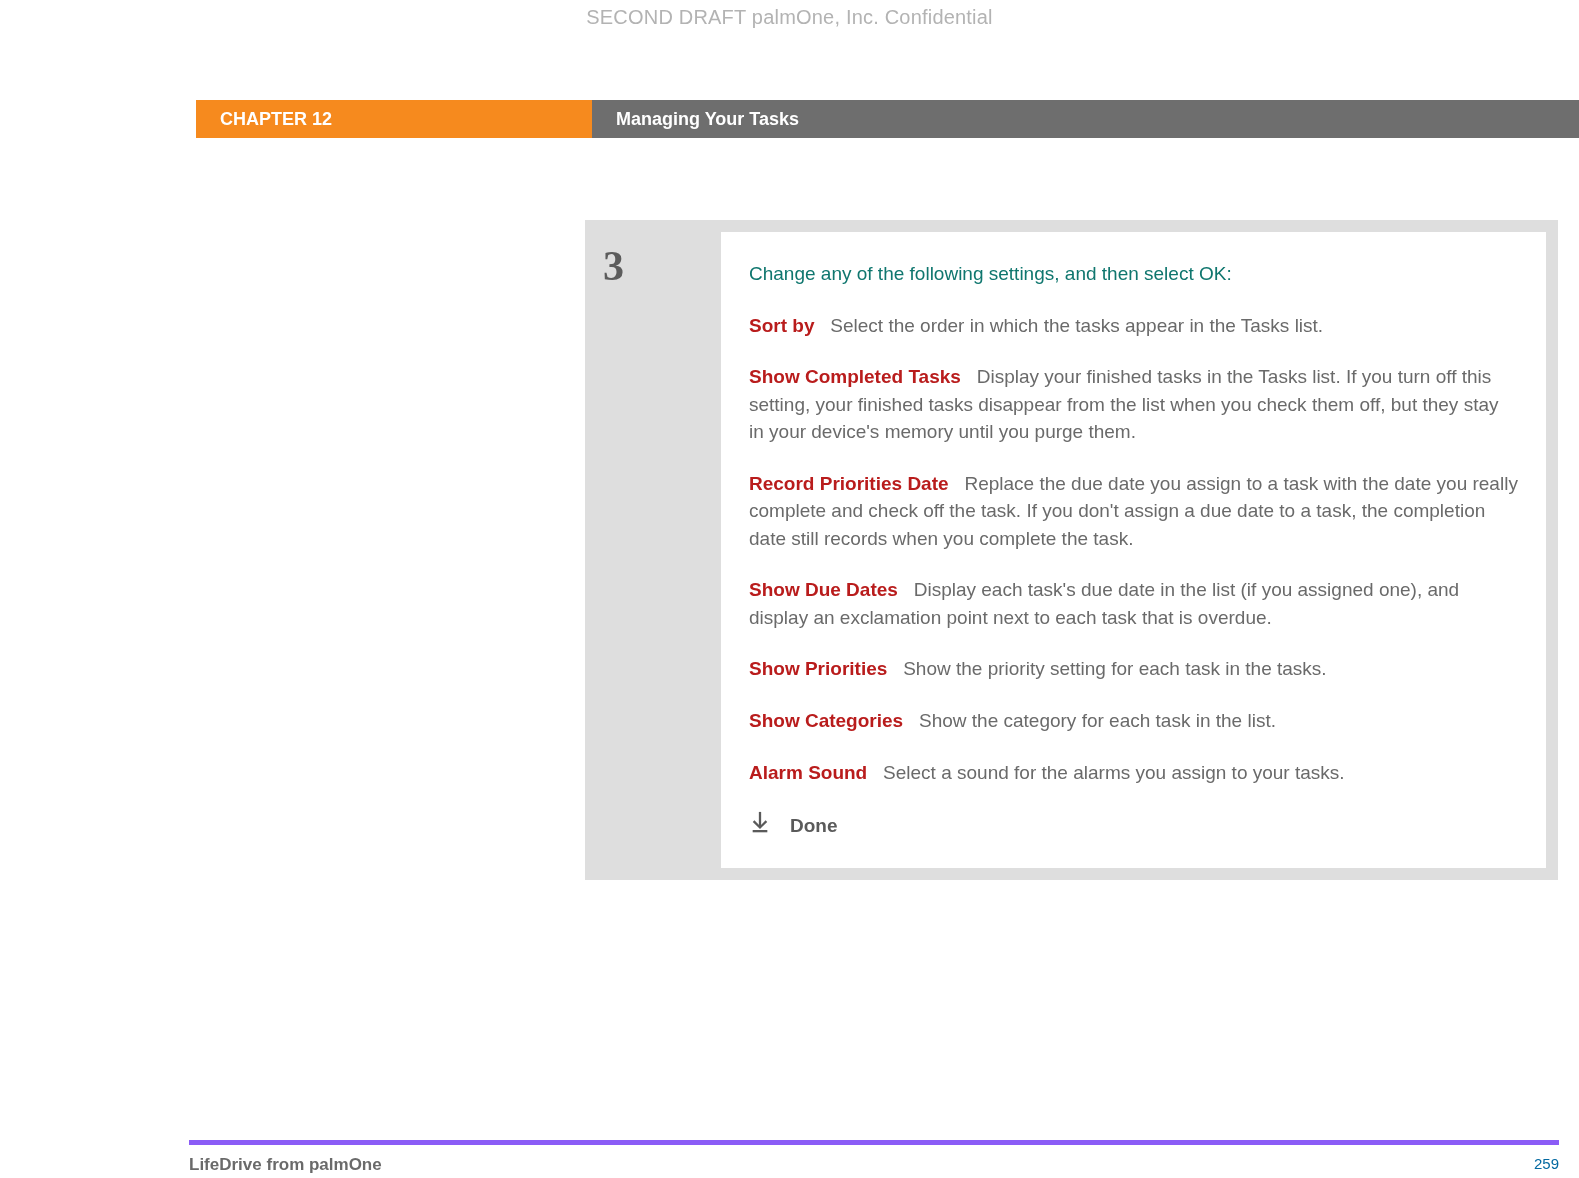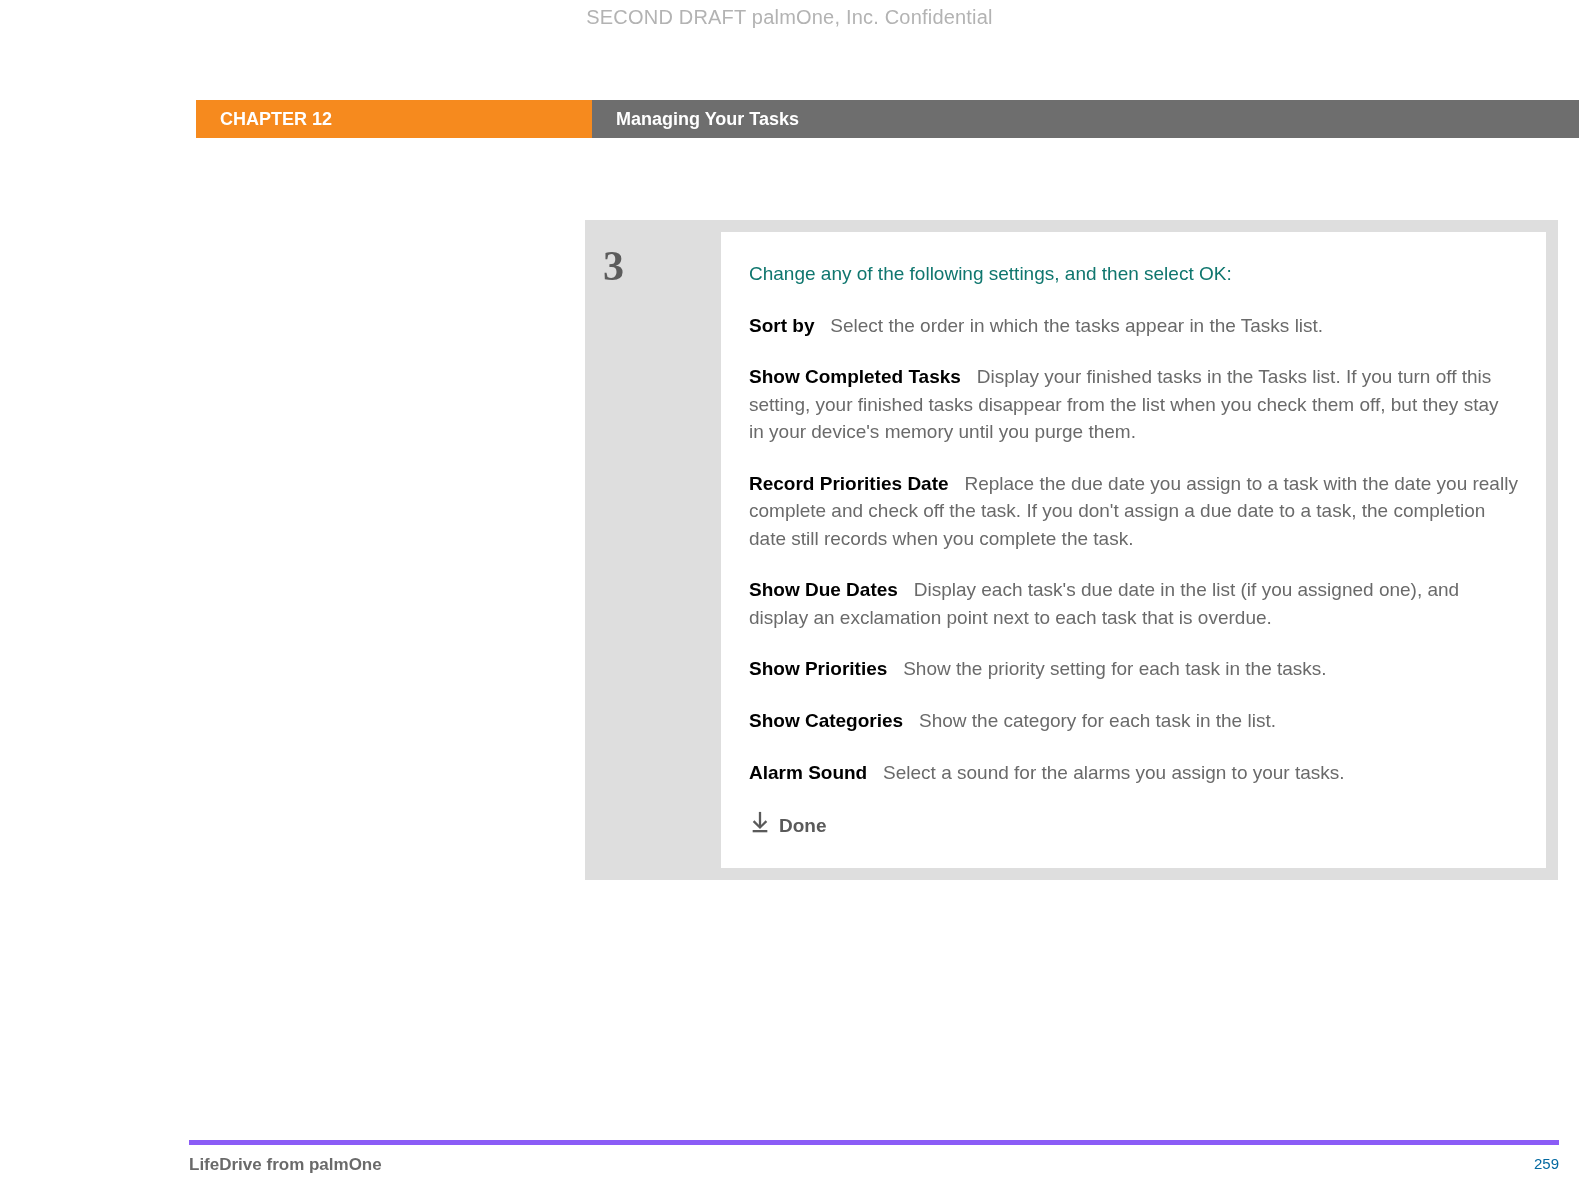--- a/index.html
+++ b/index.html
@@ -92,30 +92,30 @@
   }
   .lead {
     color: #0f766e;
     margin-bottom: 24px;
   }
   .setting {
     margin-bottom: 24px;
   }
   .label {
     font-weight: bold;
-    color: #000000;
+    color: #b91c1c;
     text-align: right;
   }
   .desc {
     color: #6a6a6a;
   }
   .done-row {
     display: flex;
     align-items: center;
-    gap: 8px;
+    gap: 19px;
     margin-top: 8px;
   }
   .done-row svg {
     width: 22px;
     height: 24px;
     stroke: #5a5a5a;
     stroke-width: 2.5;
     fill: none;
   }
   .done-label {

